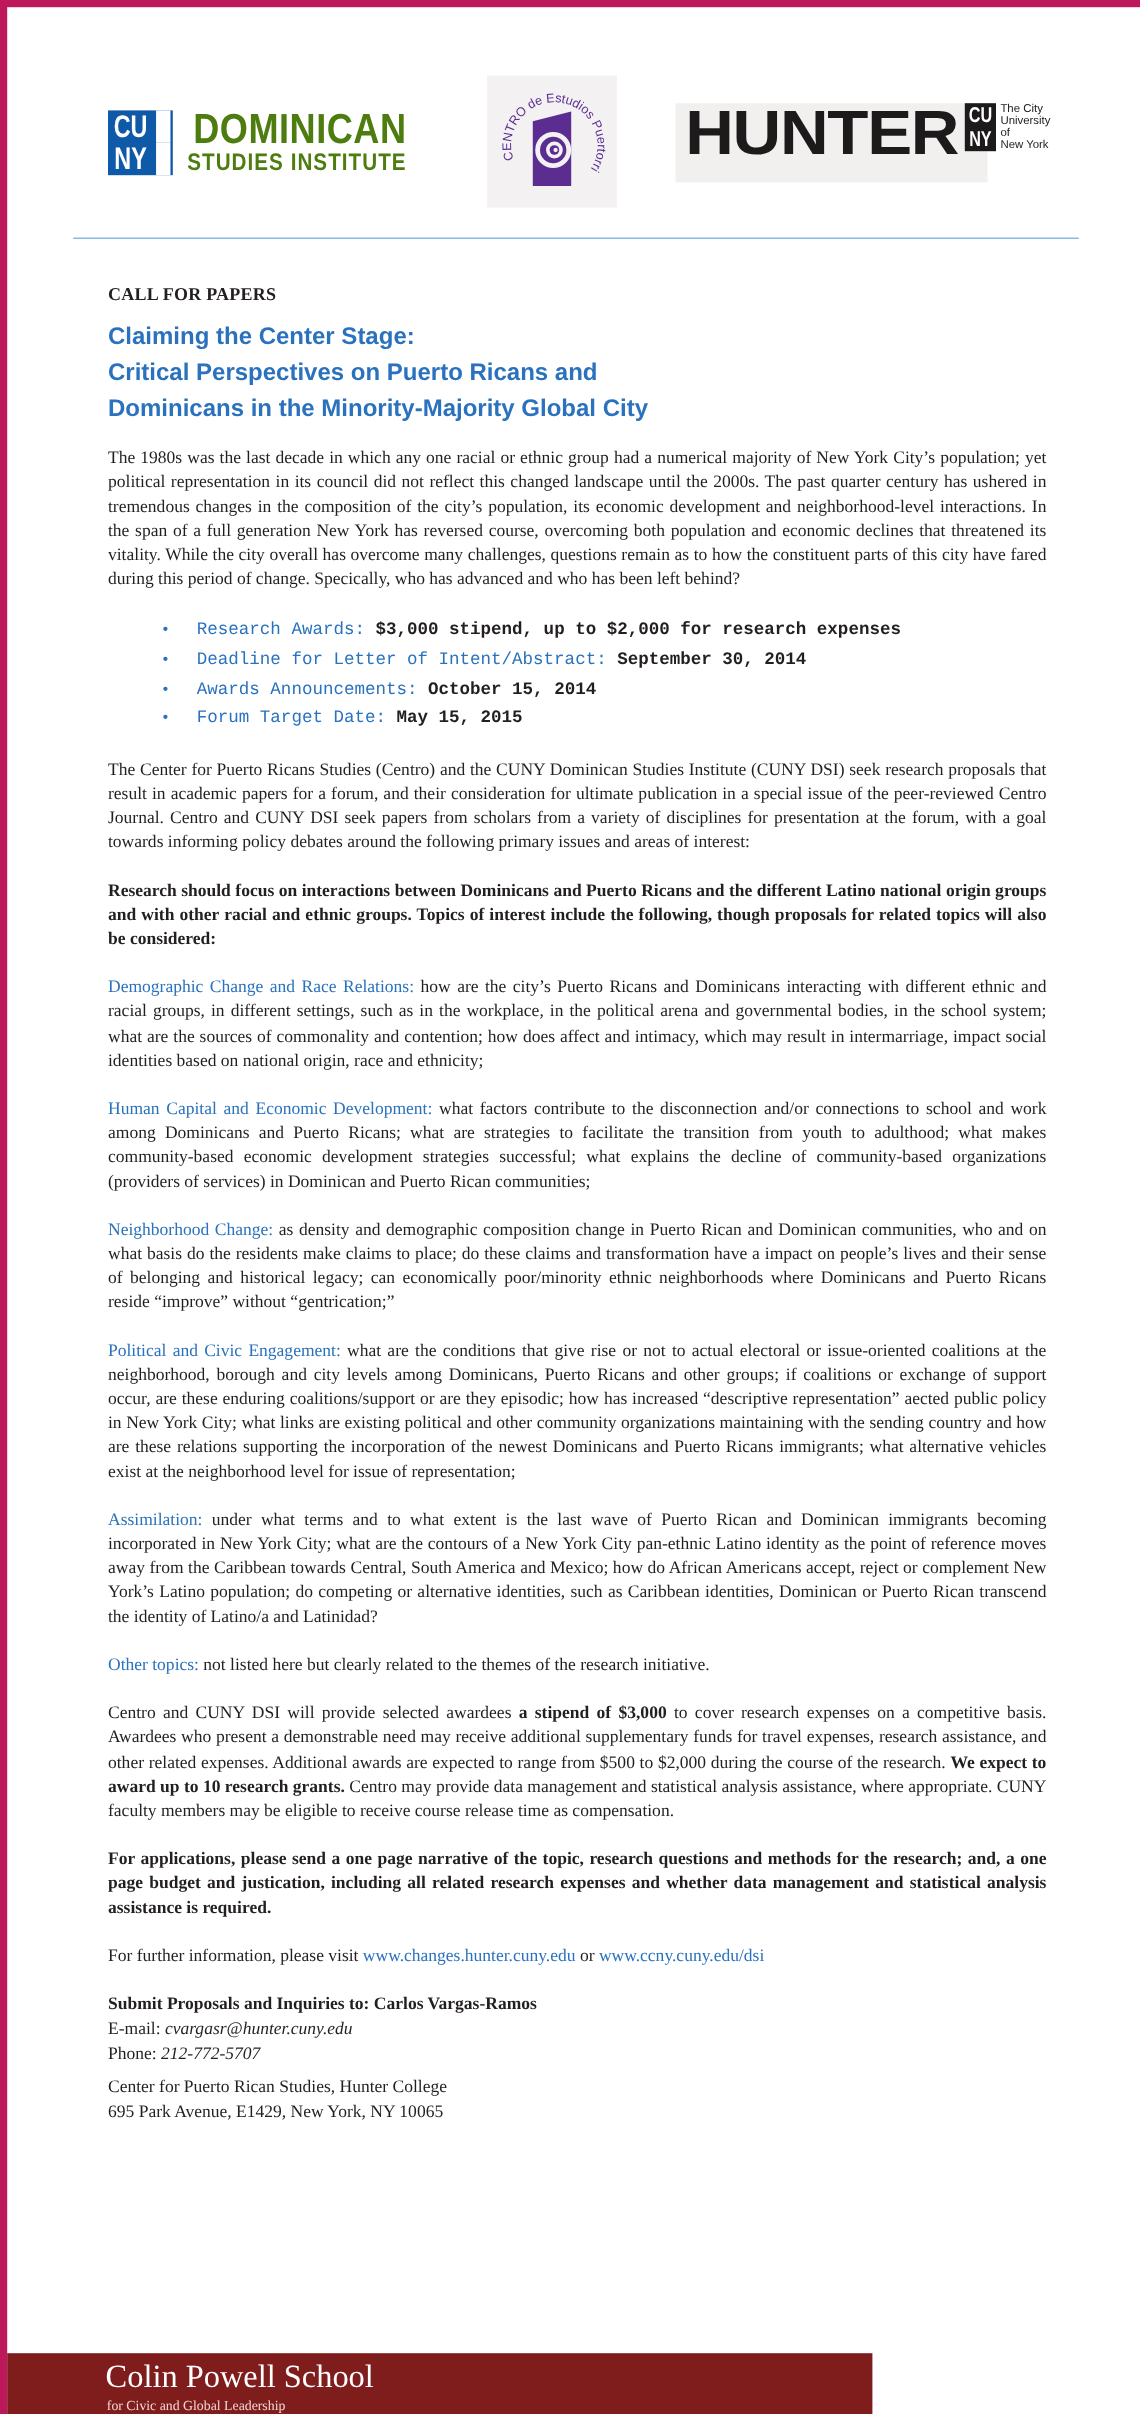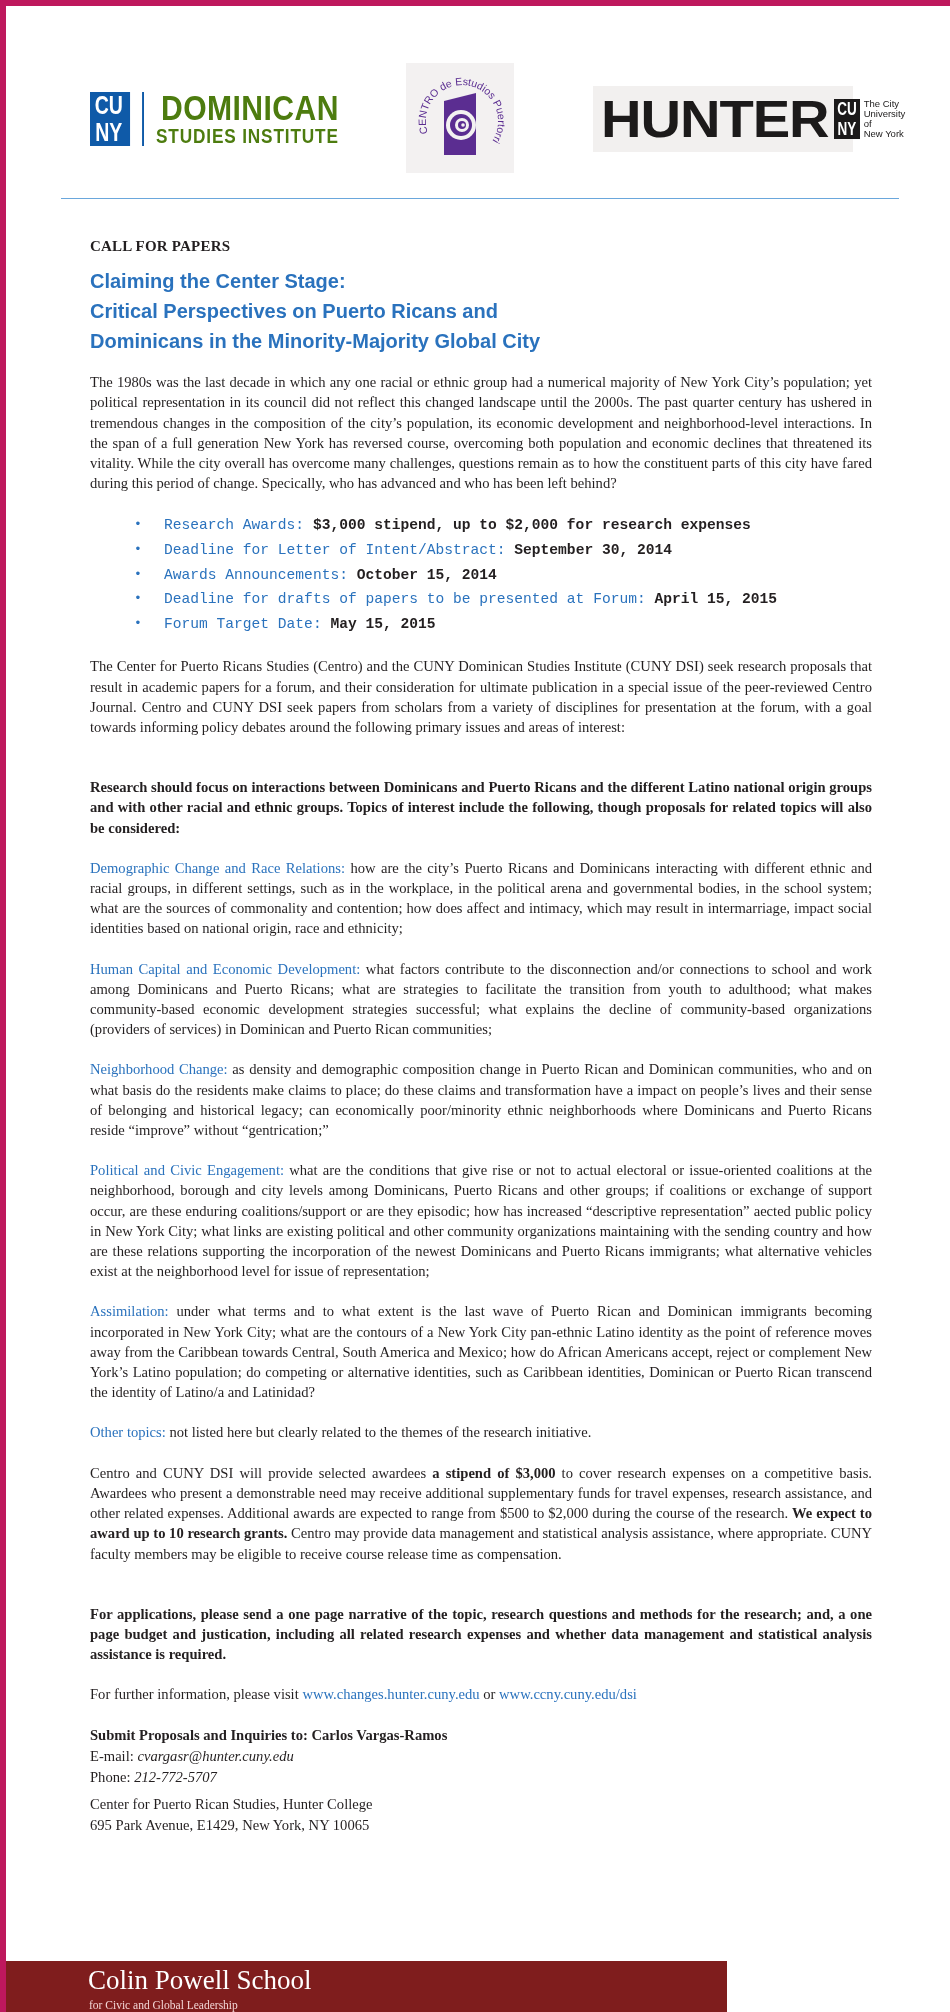--- a/index.html
+++ b/index.html
@@ -24,22 +24,22 @@
   .dsi-text .big { font-size: 35px; line-height: 34px; letter-spacing: 0.5px; transform: scaleX(0.86); transform-origin: left; display: block; }
   .dsi-text .small { font-size: 20px; line-height: 22px; letter-spacing: 1px; transform: scaleX(0.86); transform-origin: left; display: block; }
 
   .centro-logo {
     position: absolute; left: 400px; top: 2px; width: 108px; height: 110px;
     background: #f3f1f1;
   }
   .centro-logo svg { width: 108px; height: 110px; }
 
   .hunter-logo {
-    position: absolute; left: 587px; top: 25px; width: 260px; height: 66px;
-    background: #f2f0ef; display: flex; align-items: center;
+    position: absolute; left: 557px; top: 25px; width: 260px; height: 66px;
+    background: #f2f0ef; display: flex; align-items: flex-start;
   }
   .hunter-word {
     font-family: "Liberation Sans", sans-serif; font-weight: bold; font-size: 52px;
     color: #1c1a1a; letter-spacing: -1px; margin-left: 8px; transform: scaleX(1.08);
     transform-origin: left; line-height: 50px;
   }
   .hunter-cuny {
     margin-left: 22px; width: 38px; height: 40px; background: #1c1a1a;
     display: grid; grid-template-columns: 1fr 1fr; grid-template-rows: 1fr 1fr;
   }
@@ -63,21 +63,21 @@
   .title {
     font-family: "Liberation Sans", sans-serif; color: #2a72bd; font-weight: bold;
     font-size: 20px; line-height: 30px; margin: 0 0 16px 0;
   }
   p { margin: 0 0 20px 0; text-align: justify; }
   .blue { color: #2a72bd; }
   .bullets { list-style: none; margin: 0 0 20px 0; padding: 0 0 0 44px; font-family: Liberation Mono, monospace; }
   .bullets li { position: relative; padding-left: 30px; line-height: 24.6px; }
   .bullets li::before { content: "•"; position: absolute; left: 0; color: #2a72bd; font-size: 13px; }
   .bullets li .val { font-weight: bold; }
-  .bold { font-weight: bold; margin-top: 40px; }
+  .bold { font-weight: bold; }
   .link { color: #2a72bd; }
   .contact { line-height: 21px; }
   .contact .name { font-weight: bold; }
   .contact i { font-style: italic; }
   .address { margin-top: 6px; line-height: 21px; }
 
   
   .footer { position: absolute; left: 0; top: 1955px; width: 948px; height: 56px; display: flex; }
   .footer-red { width: 721px; background: #7f1d1d; position: relative; }
   .footer-grey { flex: 1; background: #77797c; position: relative; }
@@ -156,21 +156,20 @@
       <div>Critical Perspectives on Puerto Ricans and</div>
       <div>Dominicans in the Minority-Majority Global City</div>
     </div>
 
     <p>The 1980s was the last decade in which any one racial or ethnic group had a numerical majority of New York City’s population; yet political representation in its council did not reflect this changed landscape until the 2000s. The past quarter century has ushered in tremendous changes in the composition of the city’s population, its economic development and neighborhood-level interactions. In the span of a full generation New York has reversed course, overcoming both population and economic declines that threatened its vitality. While the city overall has overcome many challenges, questions remain as to how the constituent parts of this city have fared during this period of change. Specically, who has advanced and who has been left behind?</p>
 
     <ul class="bullets">
       <li><span class="blue">Research Awards:</span> <span class="val">$3,000 stipend, up to $2,000 for research expenses</span></li>
       <li><span class="blue">Deadline for Letter of Intent/Abstract:</span> <span class="val">September 30, 2014</span></li>
       <li><span class="blue">Awards Announcements:</span> <span class="val">October 15, 2014</span></li>
-      <li><span class="blue">Deadline for drafts of papers to be presented at Forum:</span> <span class="val">April 15, 2015</span></li>
       <li><span class="blue">Forum Target Date:</span> <span class="val">May 15, 2015</span></li>
     </ul>
 
     <p>The Center for Puerto Ricans Studies (Centro) and the CUNY Dominican Studies Institute (CUNY DSI) seek research proposals that result in academic papers for a forum, and their consideration for ultimate publication in a special issue of the peer-reviewed Centro Journal. Centro and CUNY DSI seek papers from scholars from a variety of disciplines for presentation at the forum, with a goal towards informing policy debates around the following primary issues and areas of interest:</p>
     <p class="bold">Research should focus on interactions between Dominicans and Puerto Ricans and the different Latino national origin groups and with other racial and ethnic groups. Topics of interest include the following, though proposals for related topics will also be considered:</p>
 
     <p><span class="blue">Demographic Change and Race Relations:</span><span> how are the city’s Puerto Ricans and Dominicans interacting with different ethnic and racial groups, in different settings, such as in the workplace, in the political arena and governmental bodies, in the school system; what are the sources of commonality and contention; how does affect and intimacy, which may result in intermarriage, impact social identities based on national origin, race and ethnicity;</span></p>
     <p><span class="blue">Human Capital and Economic Development:</span><span> what factors contribute to the disconnection and/or connections to school and work among Dominicans and Puerto Ricans; what are strategies to facilitate the transition from youth to adulthood; what makes community-based economic development strategies successful; what explains the decline of community-based organizations (providers of services) in Dominican and Puerto Rican communities;</span></p>
     <p><span class="blue">Neighborhood Change:</span><span> as density and demographic composition change in Puerto Rican and Dominican communities, who and on what basis do the residents make claims to place; do these claims and transformation have a impact on people’s lives and their sense of belonging and historical legacy; can economically poor/minority ethnic neighborhoods where Dominicans and Puerto Ricans reside “improve” without “gentrication;”</span></p>
     <p><span class="blue">Political and Civic Engagement:</span><span> what are the conditions that give rise or not to actual electoral or issue-oriented coalitions at the neighborhood, borough and city levels among Dominicans, Puerto Ricans and other groups; if coalitions or exchange of support occur, are these enduring coalitions/support or are they episodic; how has increased “descriptive representation” aected public policy in New York City; what links are existing political and other community organizations maintaining with the sending country and how are these relations supporting the incorporation of the newest Dominicans and Puerto Ricans immigrants; what alternative vehicles exist at the neighborhood level for issue of representation;</span></p>

